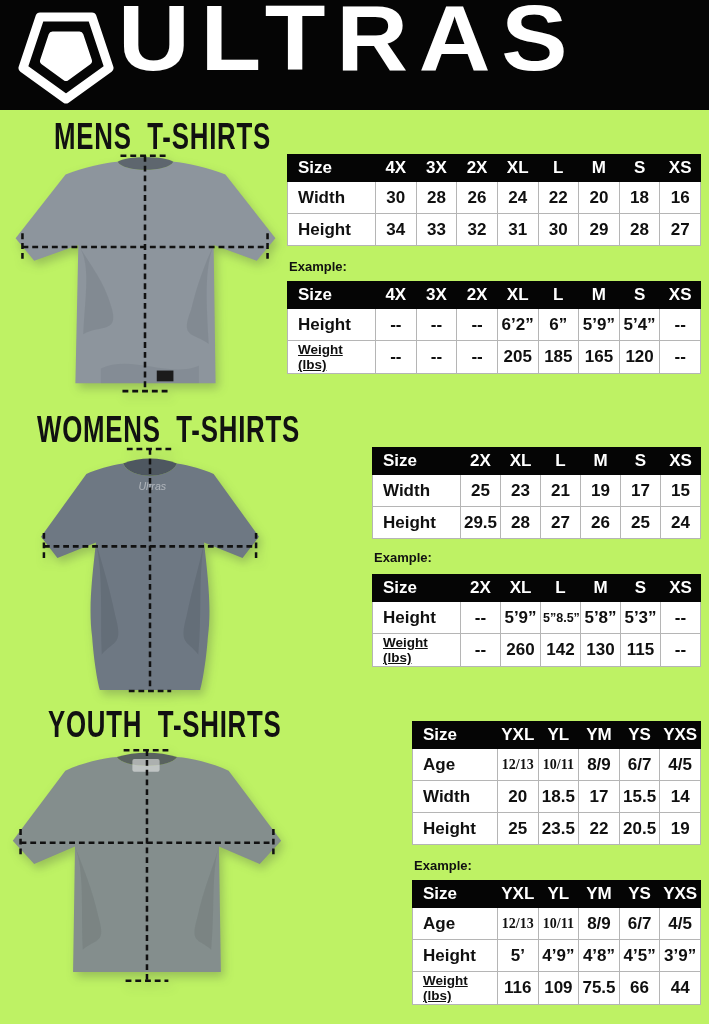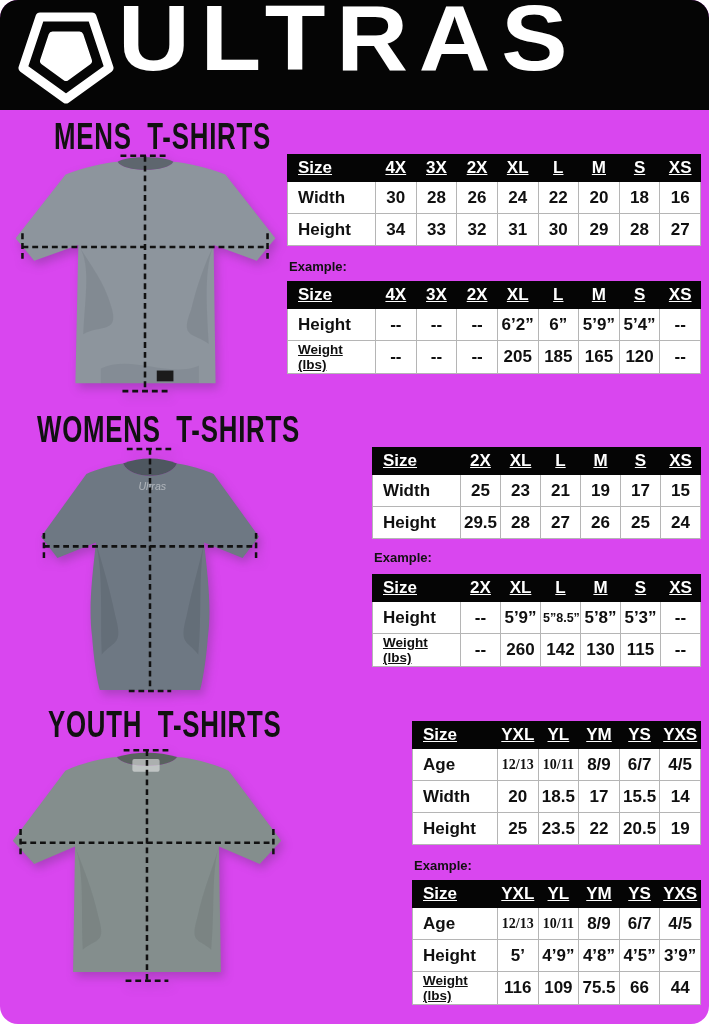--- a/index.html
+++ b/index.html
@@ -1,36 +1,36 @@
 <!DOCTYPE html>
 <html><head>
 <meta charset="utf-8">
 <style>
   * { margin:0; padding:0; box-sizing:border-box; }
   html,body { background:#fff; font-family:"Liberation Sans", sans-serif; }
-  #canvas { position:relative; width:709px; height:1024px; background:#d946ef; overflow:hidden;border-radius:18px; }
+  #canvas { position:relative; width:709px; height:1024px; background:#bef264; overflow:hidden; }
 
   
   .topbar { position:absolute; left:0; top:0; width:709px; height:110px; background:#050505; }
   .logo-badge { position:absolute; left:16px; top:4px; width:100px; height:100px; }
   .brand { position:absolute; left:118px; top:-8px; color:#fff; font-size:92px; font-weight:bold;
            letter-spacing:10px; transform:scaleX(1.08); transform-origin:left top; line-height:1; }
   .site  { position:absolute; left:122px; top:70px; color:#fff; font-size:27px; font-weight:normal;
            letter-spacing:1px; }
 
   
   .sec-title { position:absolute; color:#111; font-size:34px; font-weight:bold; letter-spacing:1px;
                word-spacing:10px; transform:scale(0.76,1.06); transform-origin:left top; white-space:nowrap; }
 
   
   table.sizetable { position:absolute; border-collapse:collapse; table-layout:fixed;
                     background:#fff; border:1px solid #8f8f8f; }
   table.sizetable th, table.sizetable td { border:1px solid #b5b5b5; font-weight:bold; color:#101010;
                     text-align:center; font-size:17px; height:32px; padding:1px 2px; }
-  table.sizetable thead th { background:#050505; color:#fff; border-color:#050505; height:27px;text-decoration:underline; }
+  table.sizetable thead th { background:#050505; color:#fff; border-color:#050505; height:27px; }
   table.sizetable thead th:first-child { text-align:left; padding-left:10px; }
   table.sizetable th.rowlabel { text-align:left; padding-left:10px; background:#fff; }
   table.sizetable th.rowlabel.twoline { font-size:13.5px; line-height:1.12; white-space:pre-line;text-decoration:underline; }
   table.sizetable td.smaller { font-size:14px;font-family:Liberation Serif, serif; }
   table.sizetable td.xsmall  { font-size:12.5px; }
   .w-mens  { width:414px; }  .w-mens th:first-child  { width:88px; }
   .w-wom   { width:329px; }  .w-wom th:first-child   { width:88px; }
   .w-youth { width:289px; }  .w-youth th:first-child { width:85px; }
 
   .example-label { position:absolute; font-size:13px; font-weight:bold; color:#111; }

